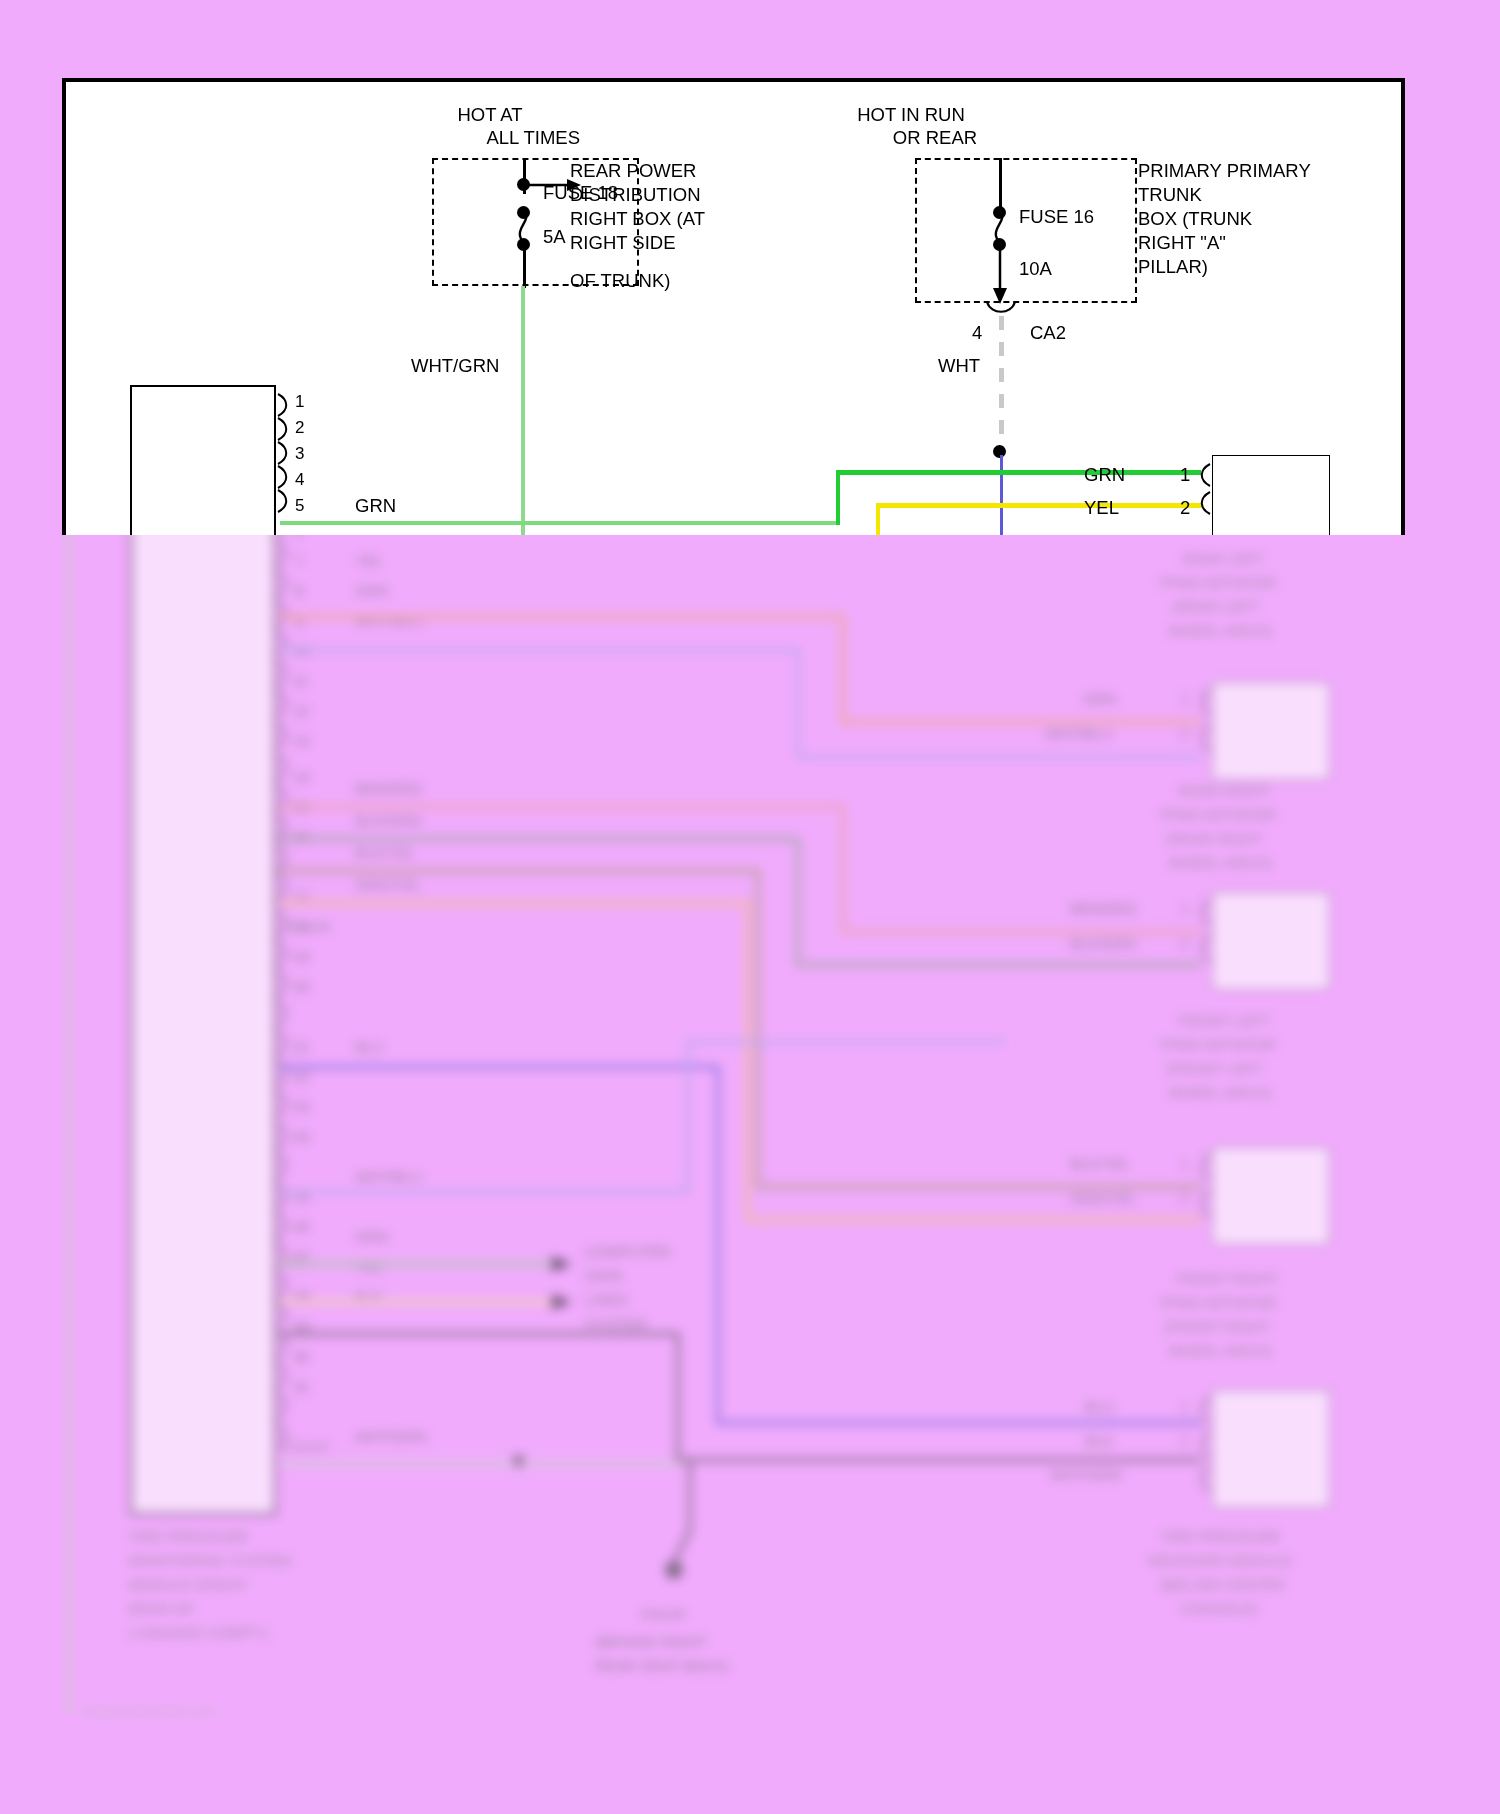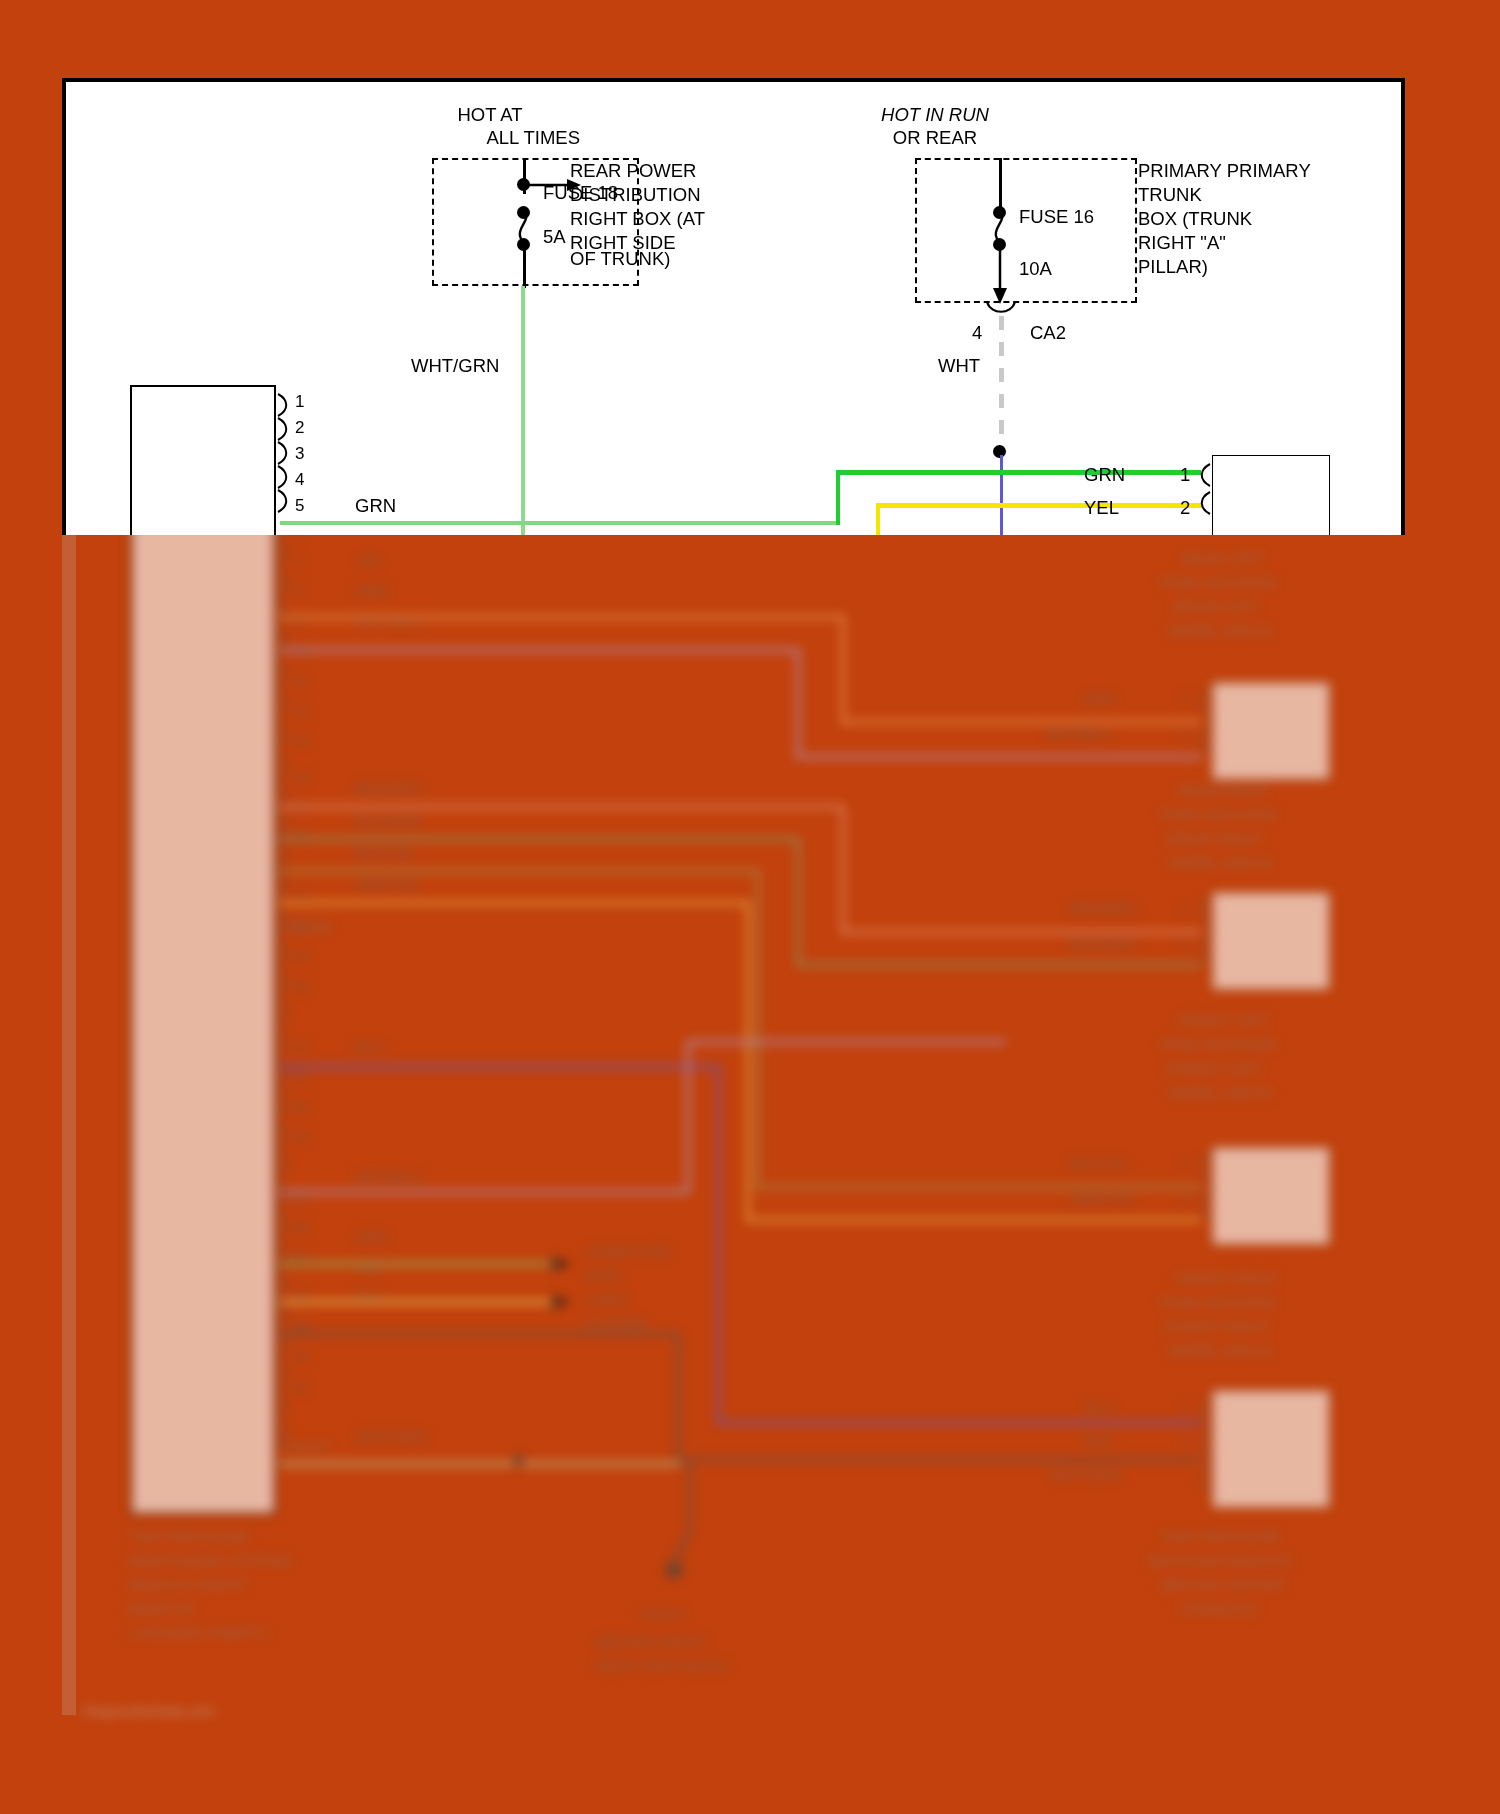--- a/index.html
+++ b/index.html
@@ -5,21 +5,21 @@
   * { box-sizing: border-box; }
   html, body {
     margin: 0; padding: 0;
     background: #ffffff;
     font-family: "Liberation Sans", sans-serif;
   }
   #page {
     position: relative;
     width: 1500px;
     height: 1814px;
-    background: #c2410c;
+    background: #f0abfc;
     overflow: hidden;
   }
 
   
   #frame {
     position: absolute;
     left: 62px; top: 78px;
     width: 1343px; height: 1637px;
     border: 4px solid #000000;
     background: #ffffff;
@@ -129,26 +129,26 @@
     <div class="dot" style="left:517px; top:238px;"></div>
     <div class="w wv" style="left:523px; top:244px; height:44px; background:#000; width:2.5px;"></div>
 
     <div class="t t18" style="left:543px; top:182px;">FUSE 18</div>
     <div class="t t18" style="left:543px; top:226px;">5A</div>
 
     <div class="t t18" style="left:570px; top:160px;">REAR POWER</div>
     <div class="t t18" style="left:570px; top:184px;">DISTRIBUTION</div>
     <div class="t t18" style="left:570px; top:208px;">RIGHT BOX (AT</div>
     <div class="t t18" style="left:570px; top:232px;">RIGHT SIDE</div>
-    <div class="t t18" style="left:570px; top:248px;text-align:right;">OF TRUNK)</div>
+    <div class="t t18" style="left:570px; top:270px;text-align:right;">OF TRUNK)</div>
 
     <div class="w wv" style="left:521px; top:286px; height:1180px; background:#8fd98f; width:4px;"></div>
     <div class="t t18" style="left:411px; top:355px;">WHT/GRN</div>
 
-    <div class="t t18 ctr" style="left:840px; top:104px; width:190px;font-style:italic;">HOT IN RUN</div>
+    <div class="t t18 ctr" style="left:816px; top:104px; width:190px;">HOT IN RUN</div>
     <div class="t t18 ctr" style="left:840px; top:127px; width:190px;">OR REAR</div>
 
     <div class="dashbox" style="left:915px; top:158px; width:222px; height:145px;"></div>
 
     <div class="w wv" style="left:999px; top:158px; height:56px; background:#000; width:2.5px;"></div>
     <div class="dot" style="left:993px; top:206px;"></div>
     <svg class="sv" style="left:988px; top:212px;" width="24" height="32" viewBox="0 0 24 32">
       <path d="M11 0 C 22 8, 0 16, 11 30" stroke="#000" stroke-width="2.4" fill="none"></path>
     </svg>
     <div class="dot" style="left:993px; top:238px;"></div>

